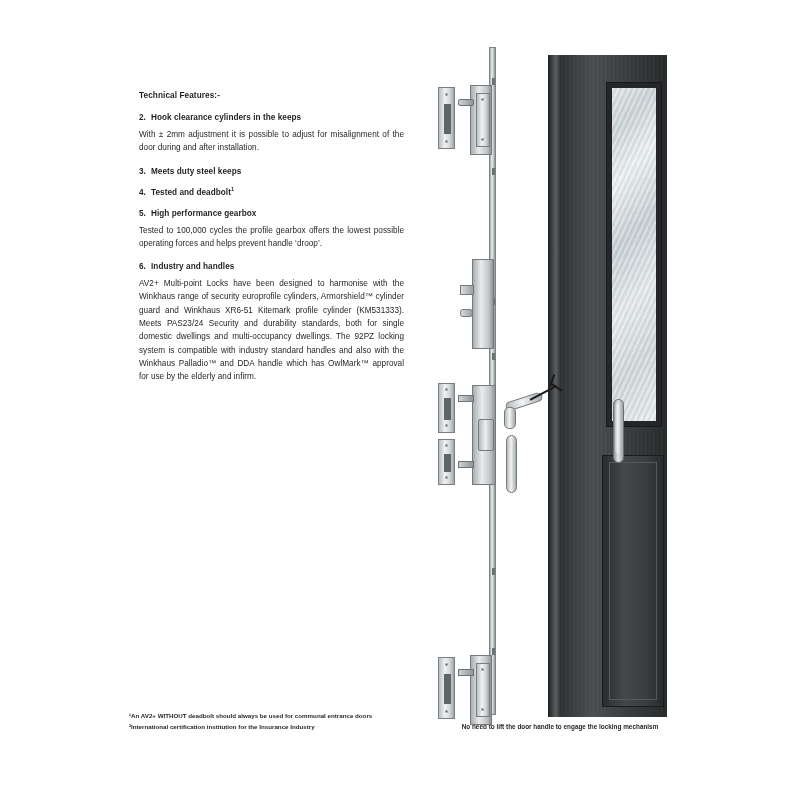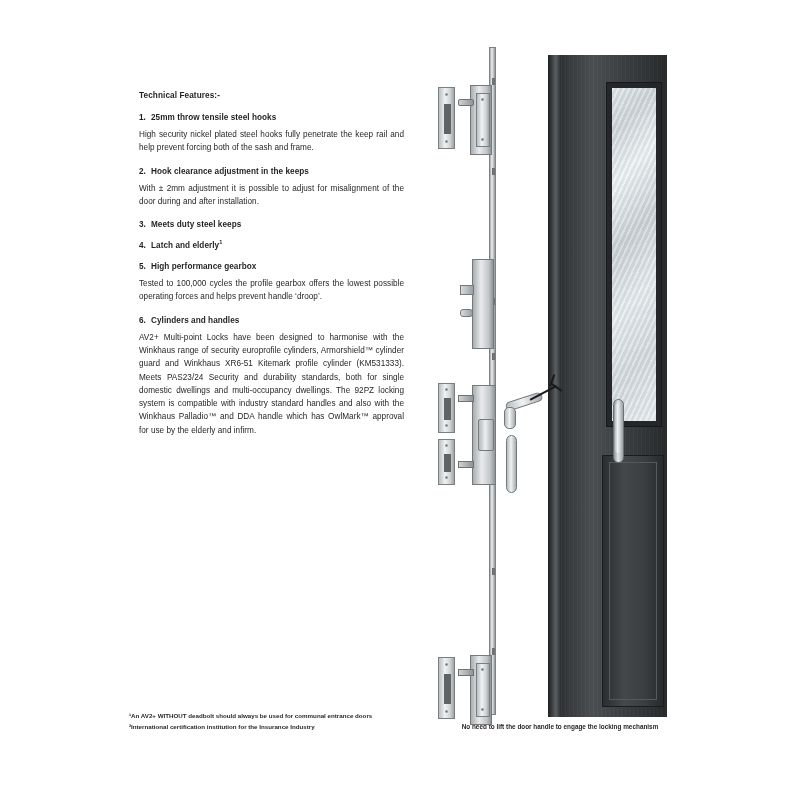--- a/index.html
+++ b/index.html
@@ -206,56 +206,50 @@
 </style>
 </head>
 <body>
 
 <div id="page">
 
   <div id="text-col">
 
     <div class="tech-title">Technical Features:-</div>
 
-    <div class="sect">
-      <div class="sect-head">
-        <span class="num">1.</span><span>25mm throw tensile steel hooks</span>
-      </div>
-      <div class="sect-body">High security nickel plated steel hooks fully penetrate the keep rail and help prevent forcing both of the sash and frame.</div>
-    </div>
-
-    <div class="sect">
-      <div class="sect-head">
-        <span class="num">2.</span><span>Hook clearance adjustment in the keeps</span>
+
+    <div class="sect">
+      <div class="sect-head">
+        <span class="num">2.</span><span>Hook clearance cylinders in the keeps</span>
       </div>
       <div class="sect-body">With ± 2mm adjustment it is possible to adjust for misalignment of the door during and after installation.</div>
     </div>
 
     <div class="sect">
       <div class="sect-head">
         <span class="num">3.</span><span>Meets duty steel keeps</span>
       </div>
     </div>
 
     <div class="sect">
       <div class="sect-head">
-        <span class="num">4.</span><span>Latch and elderly</span><sup>1</sup>
+        <span class="num">4.</span><span>Tested and deadbolt</span><sup>1</sup>
       </div>
     </div>
 
     <div class="sect">
       <div class="sect-head">
         <span class="num">5.</span><span>High performance gearbox</span>
       </div>
       <div class="sect-body">Tested to 100,000 cycles the profile gearbox offers the lowest possible operating forces and helps prevent handle ‘droop’.</div>
     </div>
 
     <div class="sect">
       <div class="sect-head">
-        <span class="num">6.</span><span>Cylinders and handles</span>
+        <span class="num">6.</span><span>Industry and handles</span>
       </div>
       <div class="sect-body">AV2+ Multi-point Locks have been designed to harmonise with the Winkhaus range of security europrofile cylinders, Armorshield™ cylinder guard and Winkhaus XR6-51 Kitemark profile cylinder (KM531333). Meets PAS23/24 Security and durability standards, both for single domestic dwellings and multi-occupancy dwellings. The 92PZ locking system is compatible with industry standard handles and also with the Winkhaus Palladio™ and DDA handle which has OwlMark™ approval for use by the elderly and infirm.</div>
     </div>
 
   </div>
 
   <div id="footnotes">
     <div class="footnote">¹An AV2+ WITHOUT deadbolt should always be used for communal entrance doors</div>
     <div class="footnote">²International certification institution for the Insurance Industry</div>
   </div>

